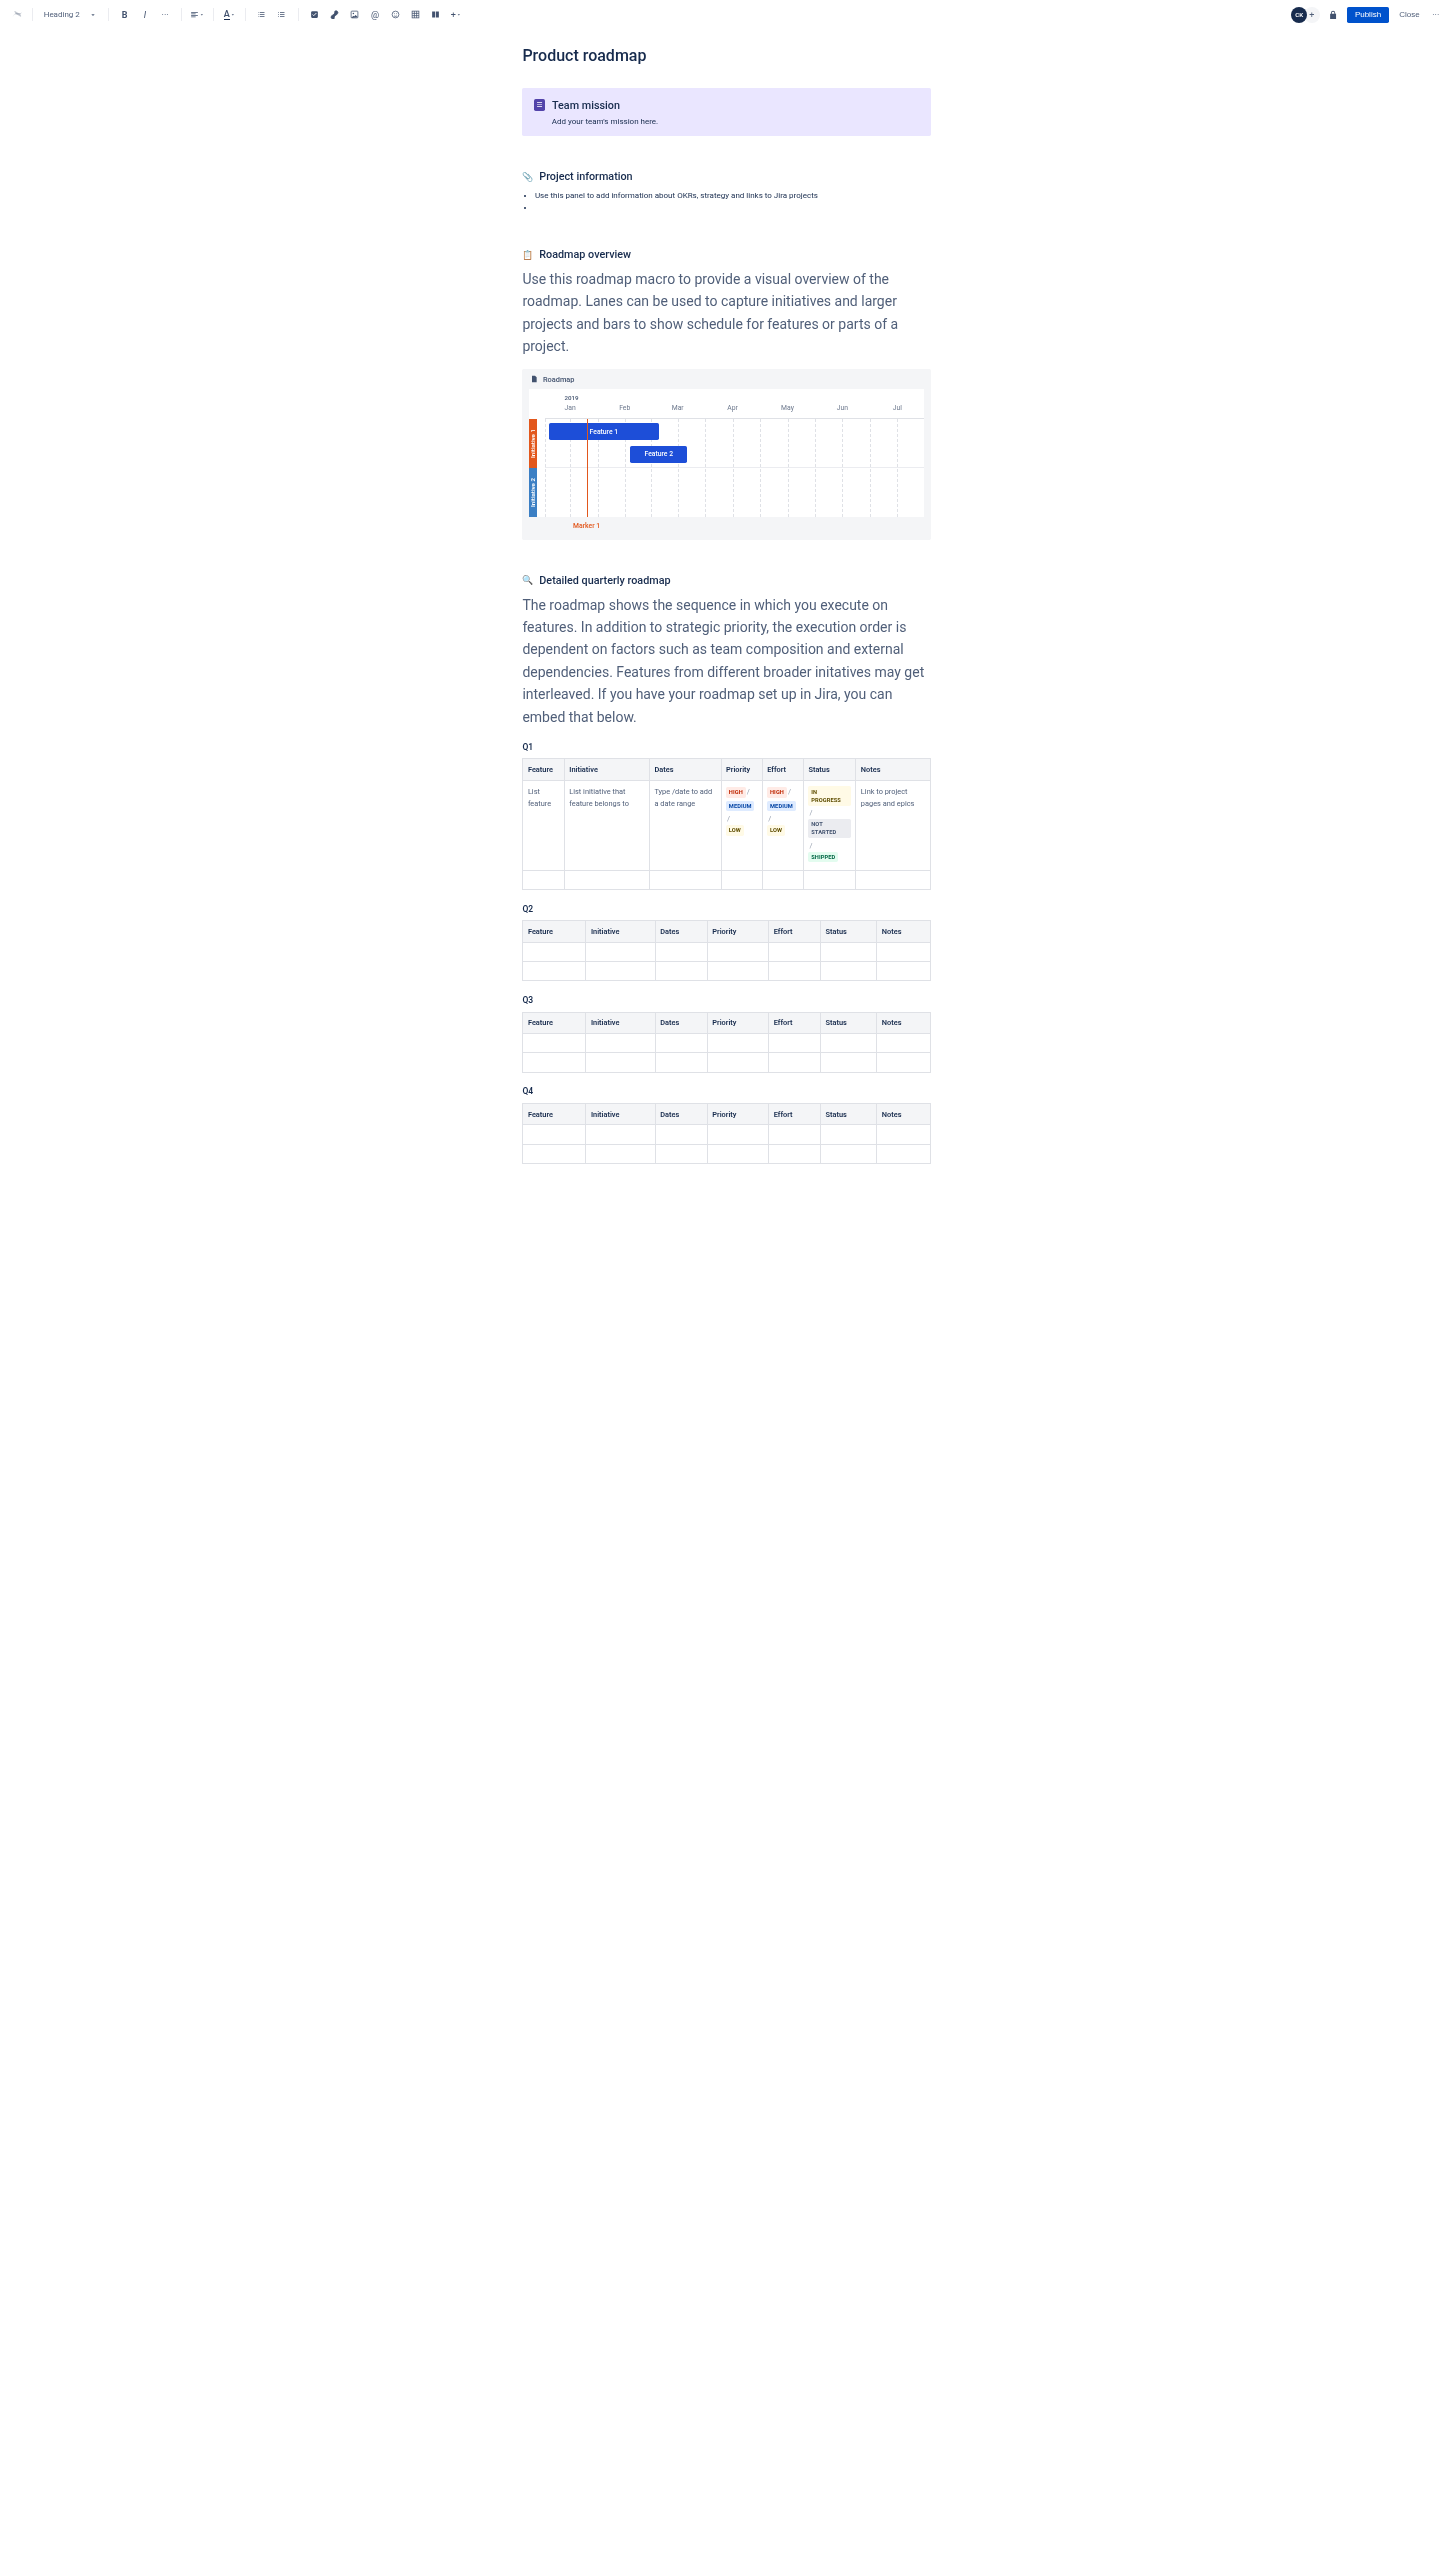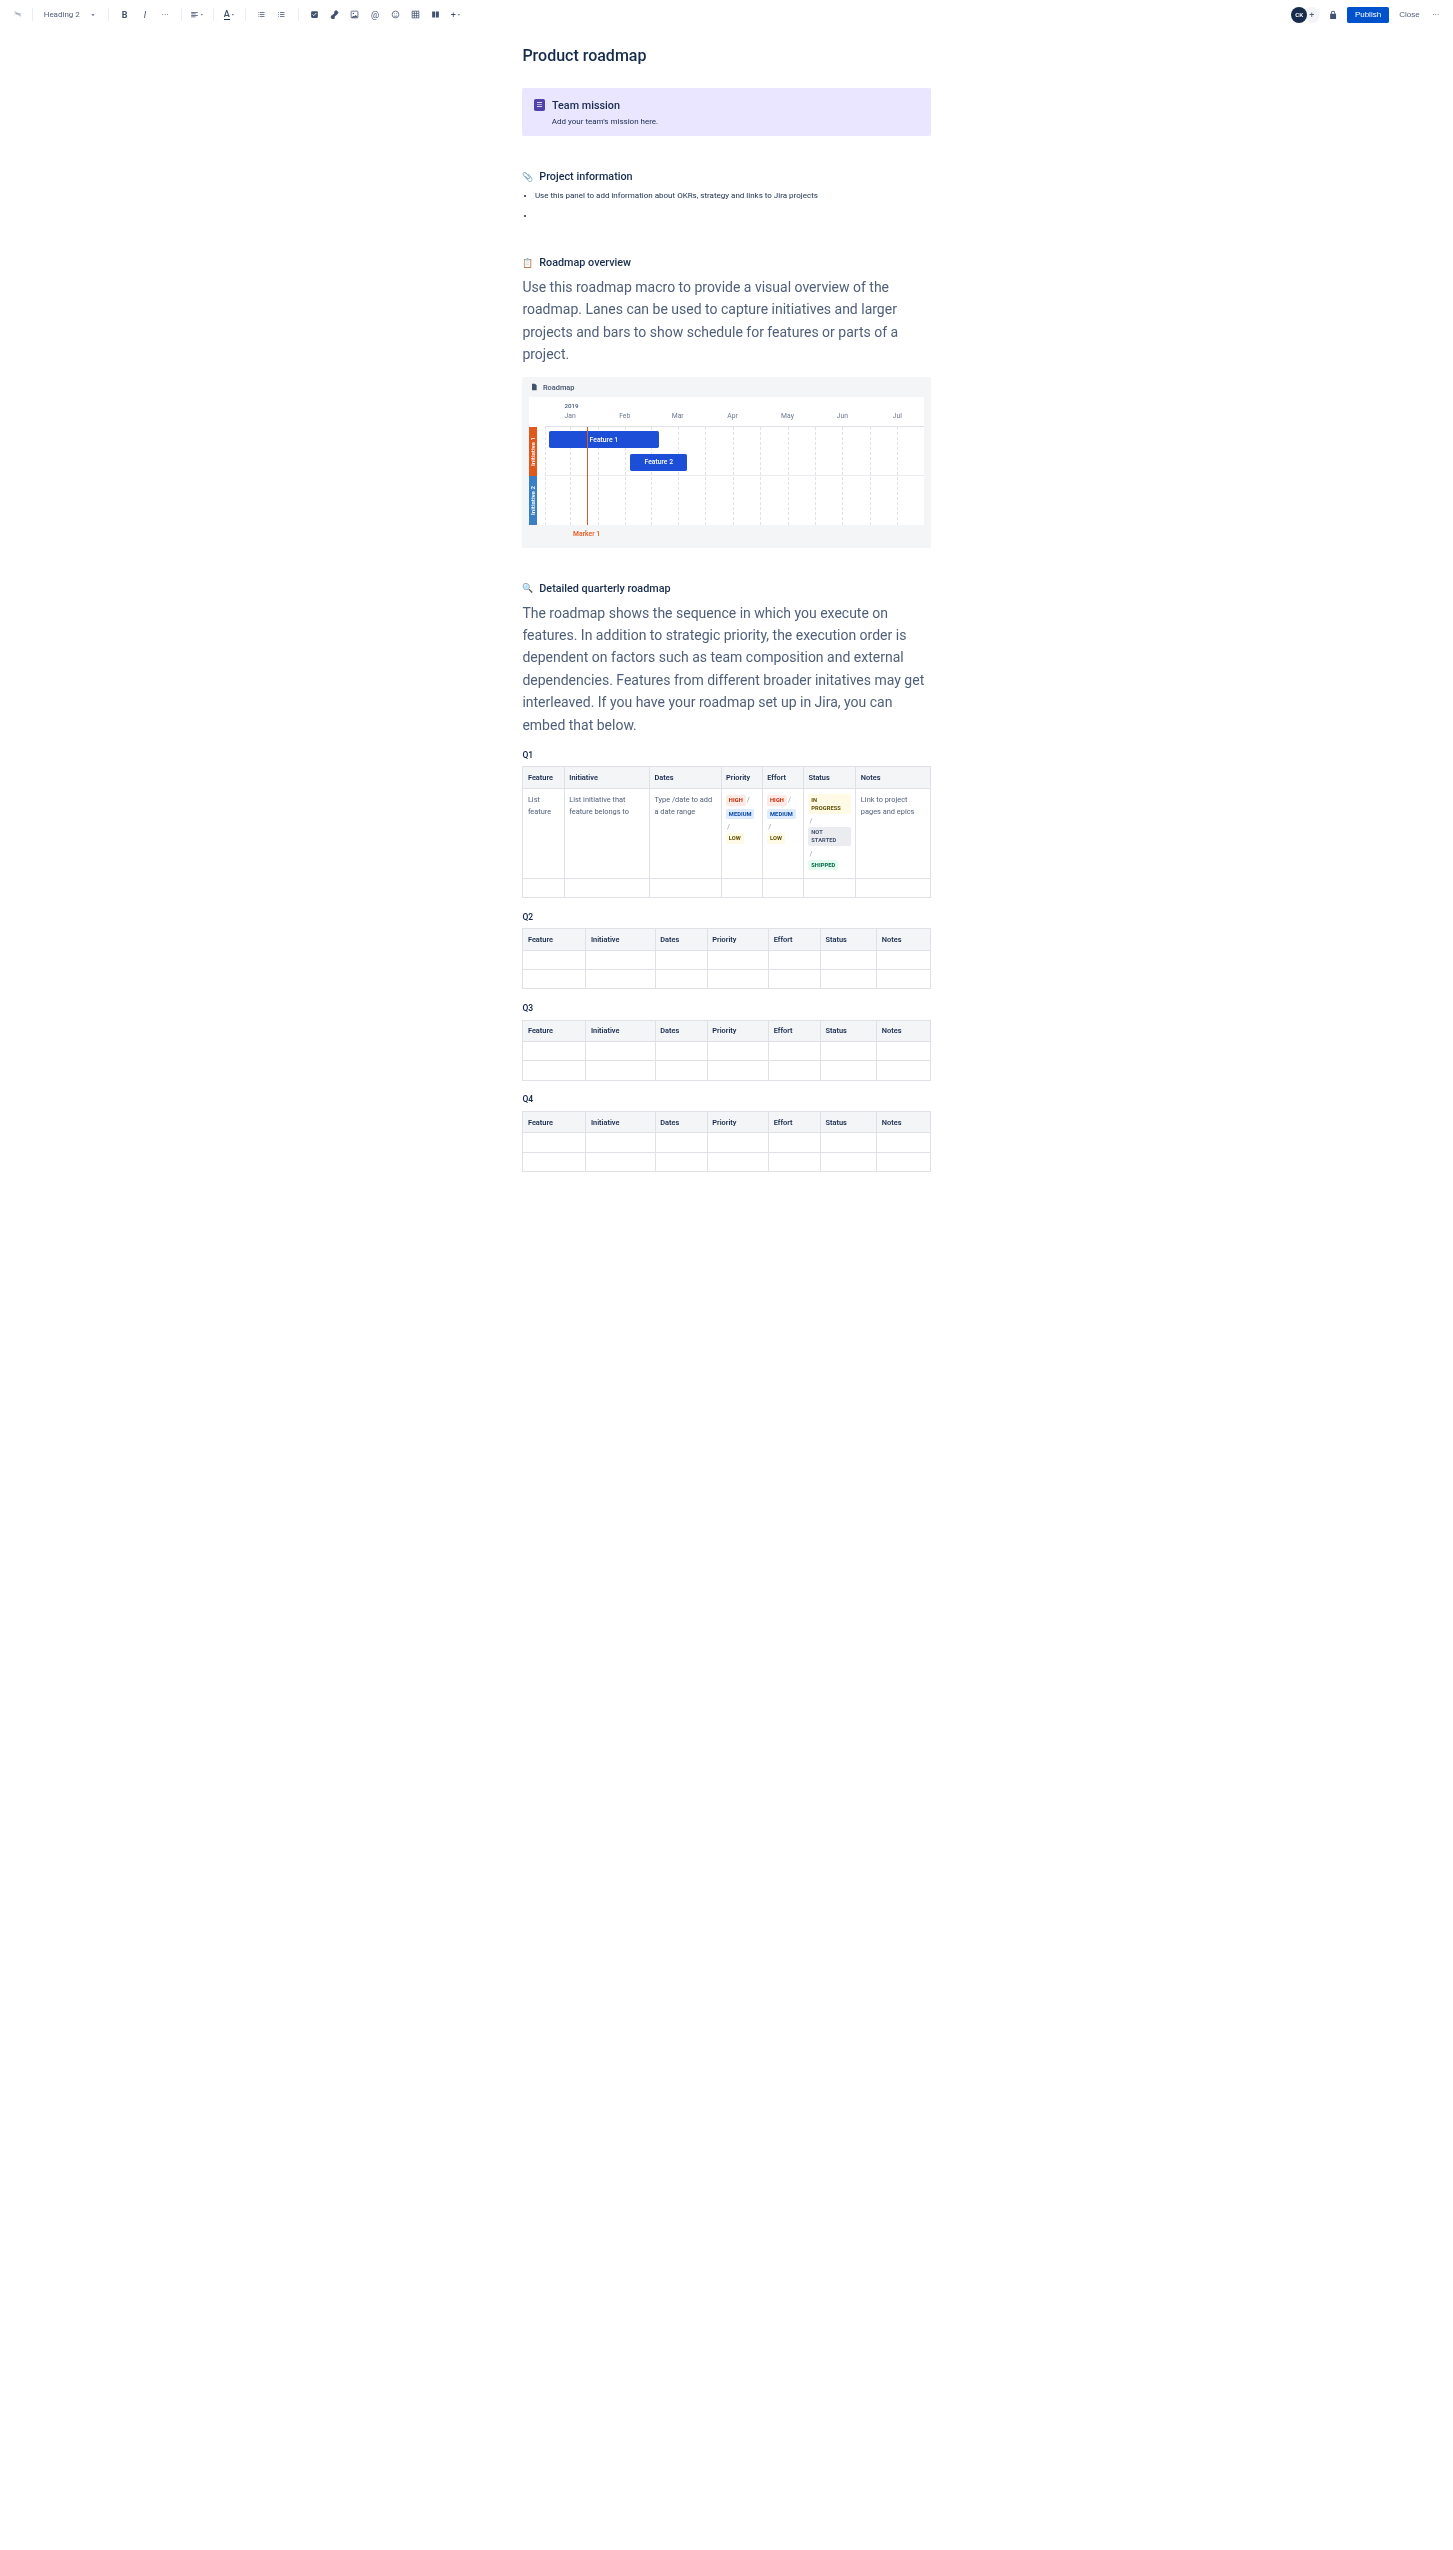--- a/index.html
+++ b/index.html
@@ -19,21 +19,21 @@
 .content { max-width: 431px; margin: 0 auto; padding: 17px 11.4px 45px; }
 h1.page-title { font-size: 16px; font-weight: 500; color: #172B4D; margin-bottom: 23px; }
 .panel { background: #EAE6FF; border-radius: 1.7px; padding: 10.2px 10.2px 10.2px 11.4px; margin-bottom: 34px; }
 .panel-header { display: flex; align-items: center; gap: 6.8px; margin-bottom: 5.7px; }
 .panel-icon { width: 11.4px; height: 11.4px; background: #5243AA; border-radius: 1.7px; display: flex; align-items: center; justify-content: center; color: #fff; font-size: 6.8px; }
 .panel-title { font-size: 10.8px; font-weight: 500; color: #172B4D; }
 .panel-body { color: #172B4D; font-size: 8px; padding-left: 18px; }
 h2.section { font-size: 10.8px; font-weight: 500; color: #172B4D; display: flex; align-items: center; gap: 5.7px; margin-bottom: 6.8px; }
 .section-emoji { font-size: 9px; }
 ul.bullets { list-style: disc; padding-left: 12.5px; color: #172B4D; font-size: 8px; margin-bottom: 34px; }
-ul.bullets li { margin-bottom: 8px; line-height: 1.5; }
+ul.bullets li { line-height: 1.5; }
 p.body-text { color: #505F79; font-size: 14px; line-height: 1.6; margin-bottom: 11.4px; }
 .roadmap-card { background: #F4F5F7; border-radius: 1.7px; padding: 0; margin-bottom: 34px; overflow: hidden; }
 .roadmap-header { display: flex; align-items: center; gap: 4.5px; padding: 5.7px 8px; font-size: 7.4px; color: #42526E; font-weight: 500; }
 .roadmap-body { background: #fff; margin: 0 6.8px 23px 6.8px; position: relative; }
 .timeline-head { position: relative; height: 29.5px; border-bottom: 0.6px solid #DFE1E6; margin-left: 16px; }
 .year-label { position: absolute; left: 19.3px; top: 4.5px; font-size: 6.2px; font-weight: 600; color: #505F79; }
 .month { position: absolute; top: 14.8px; font-size: 6.8px; color: #6B778C; transform: translateX(-50%); }
 .lanes { display: flex; }
 .lane-labels { width: 16px; }
 .lane-label { writing-mode: vertical-rl; transform: rotate(180deg); color: #fff; font-size: 6.2px; font-weight: 600; display: flex; align-items: center; justify-content: center; }

